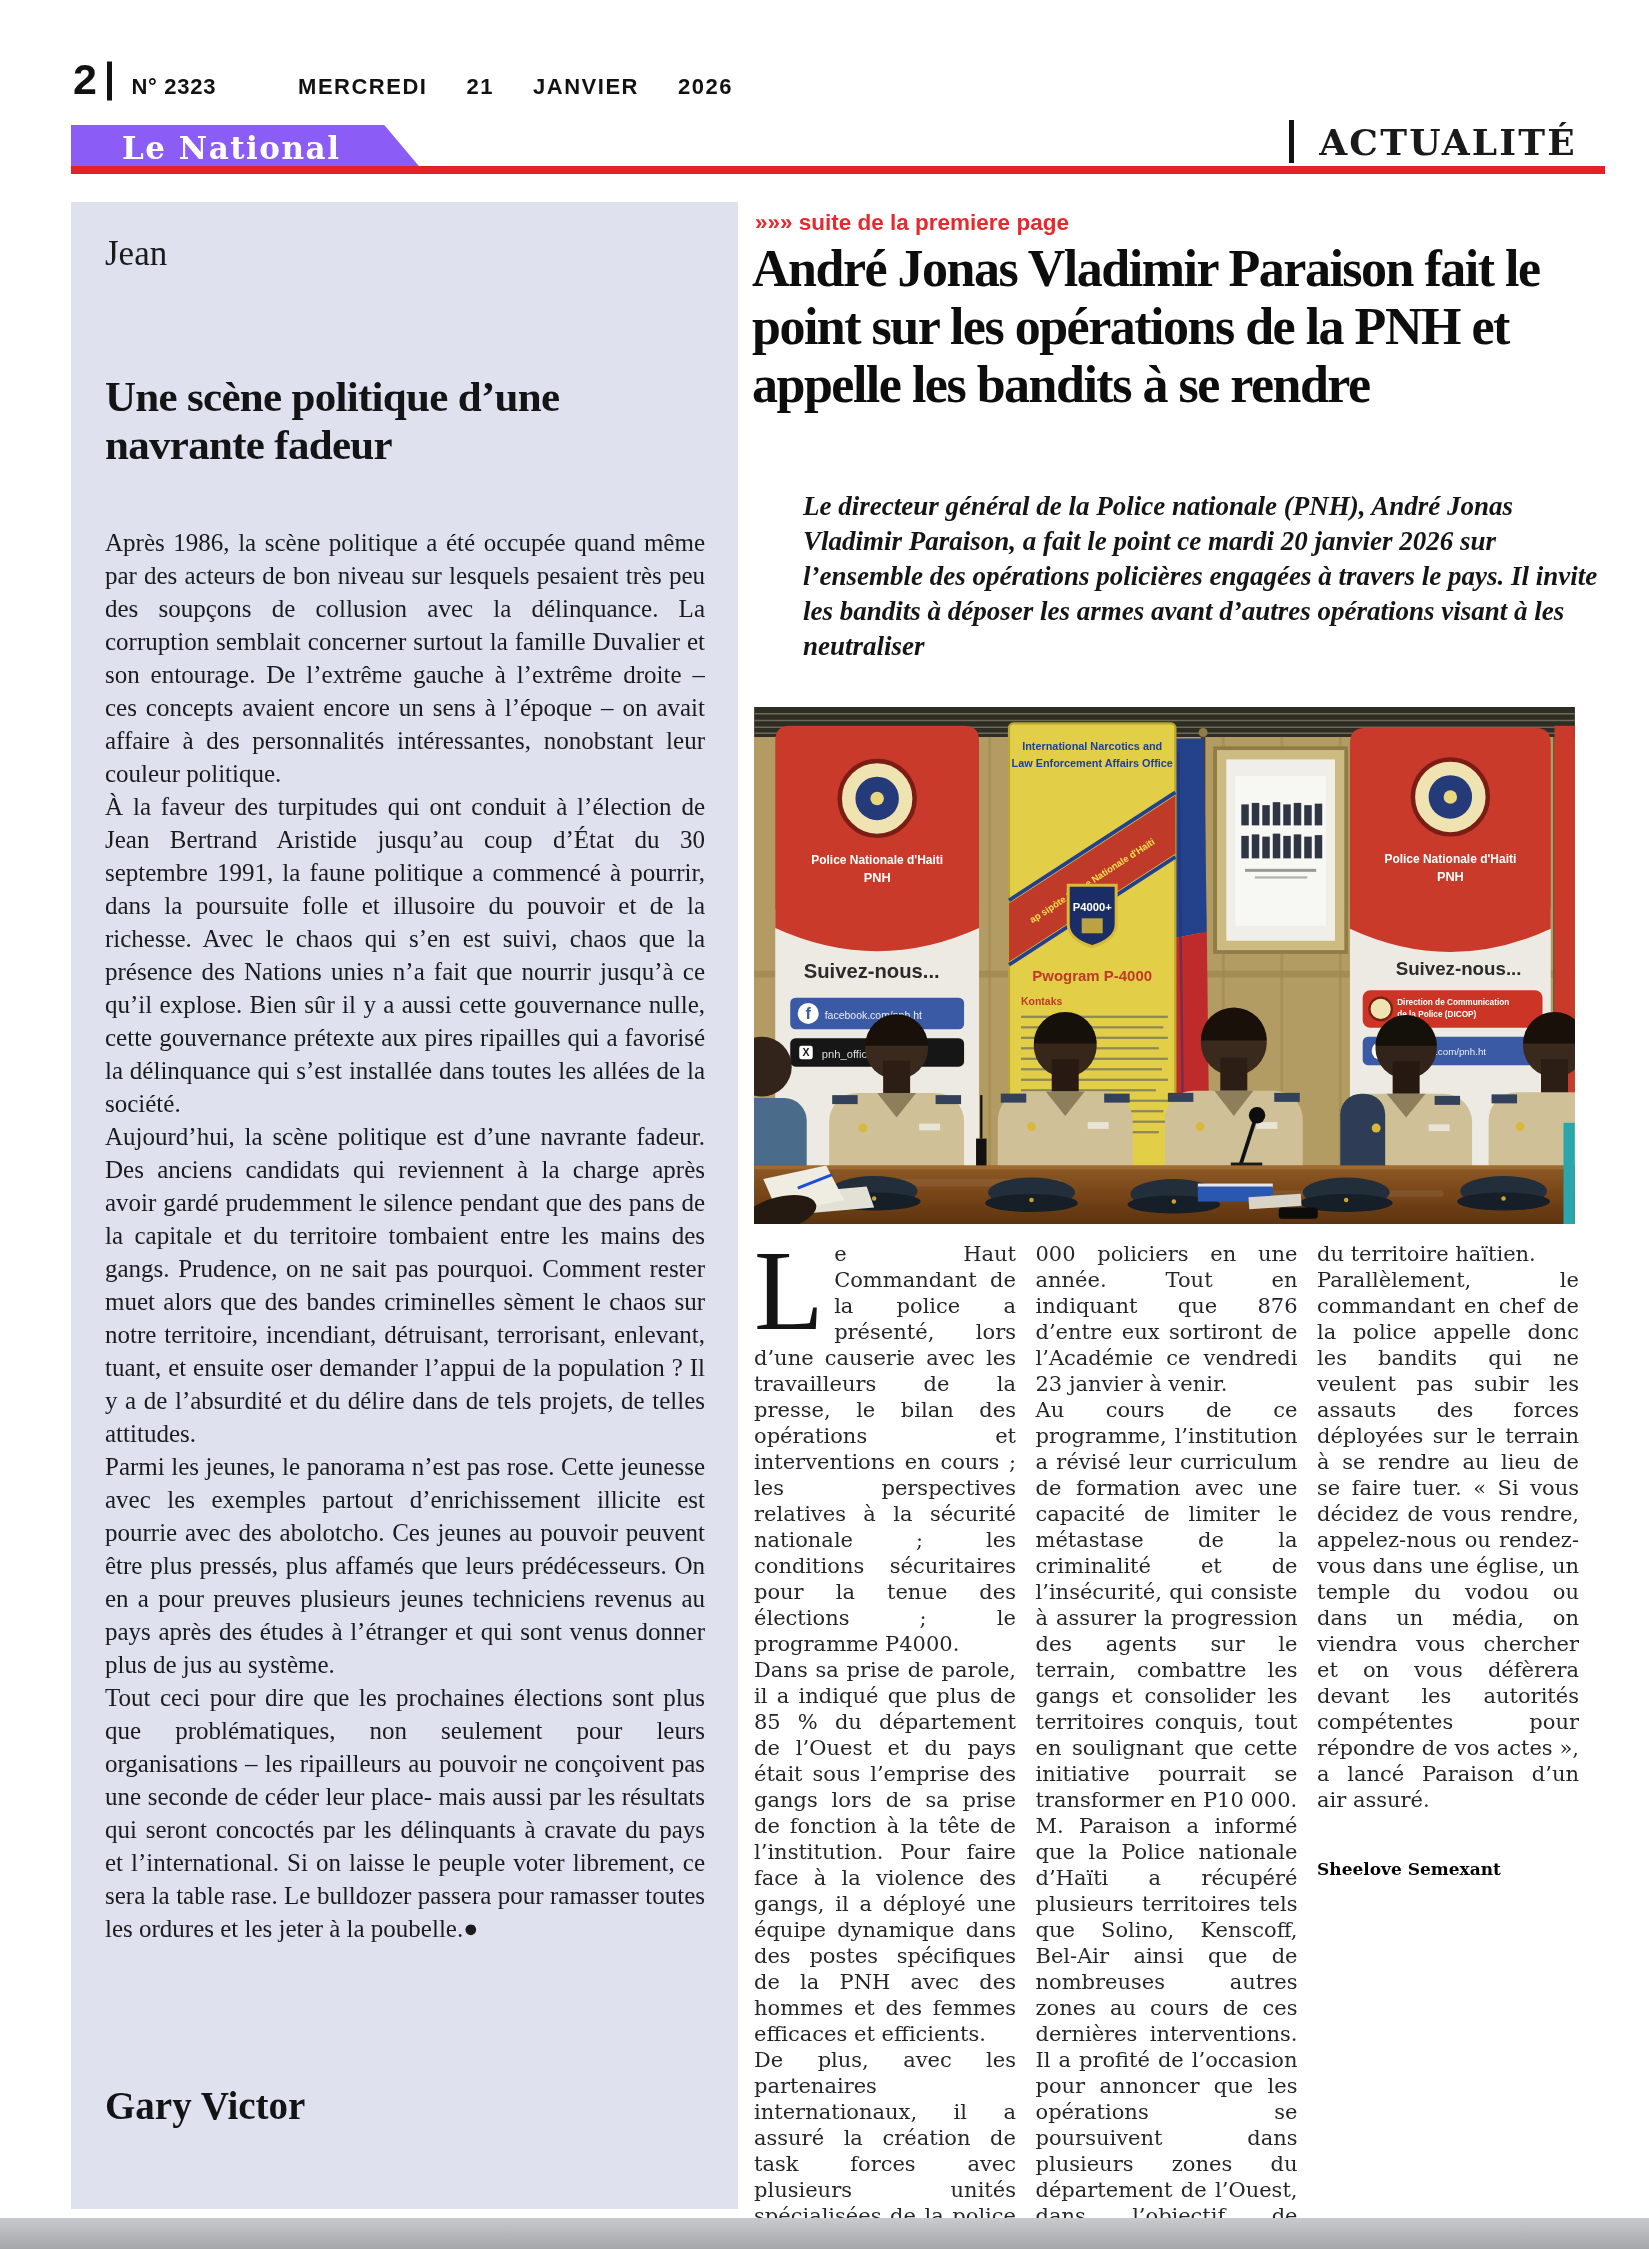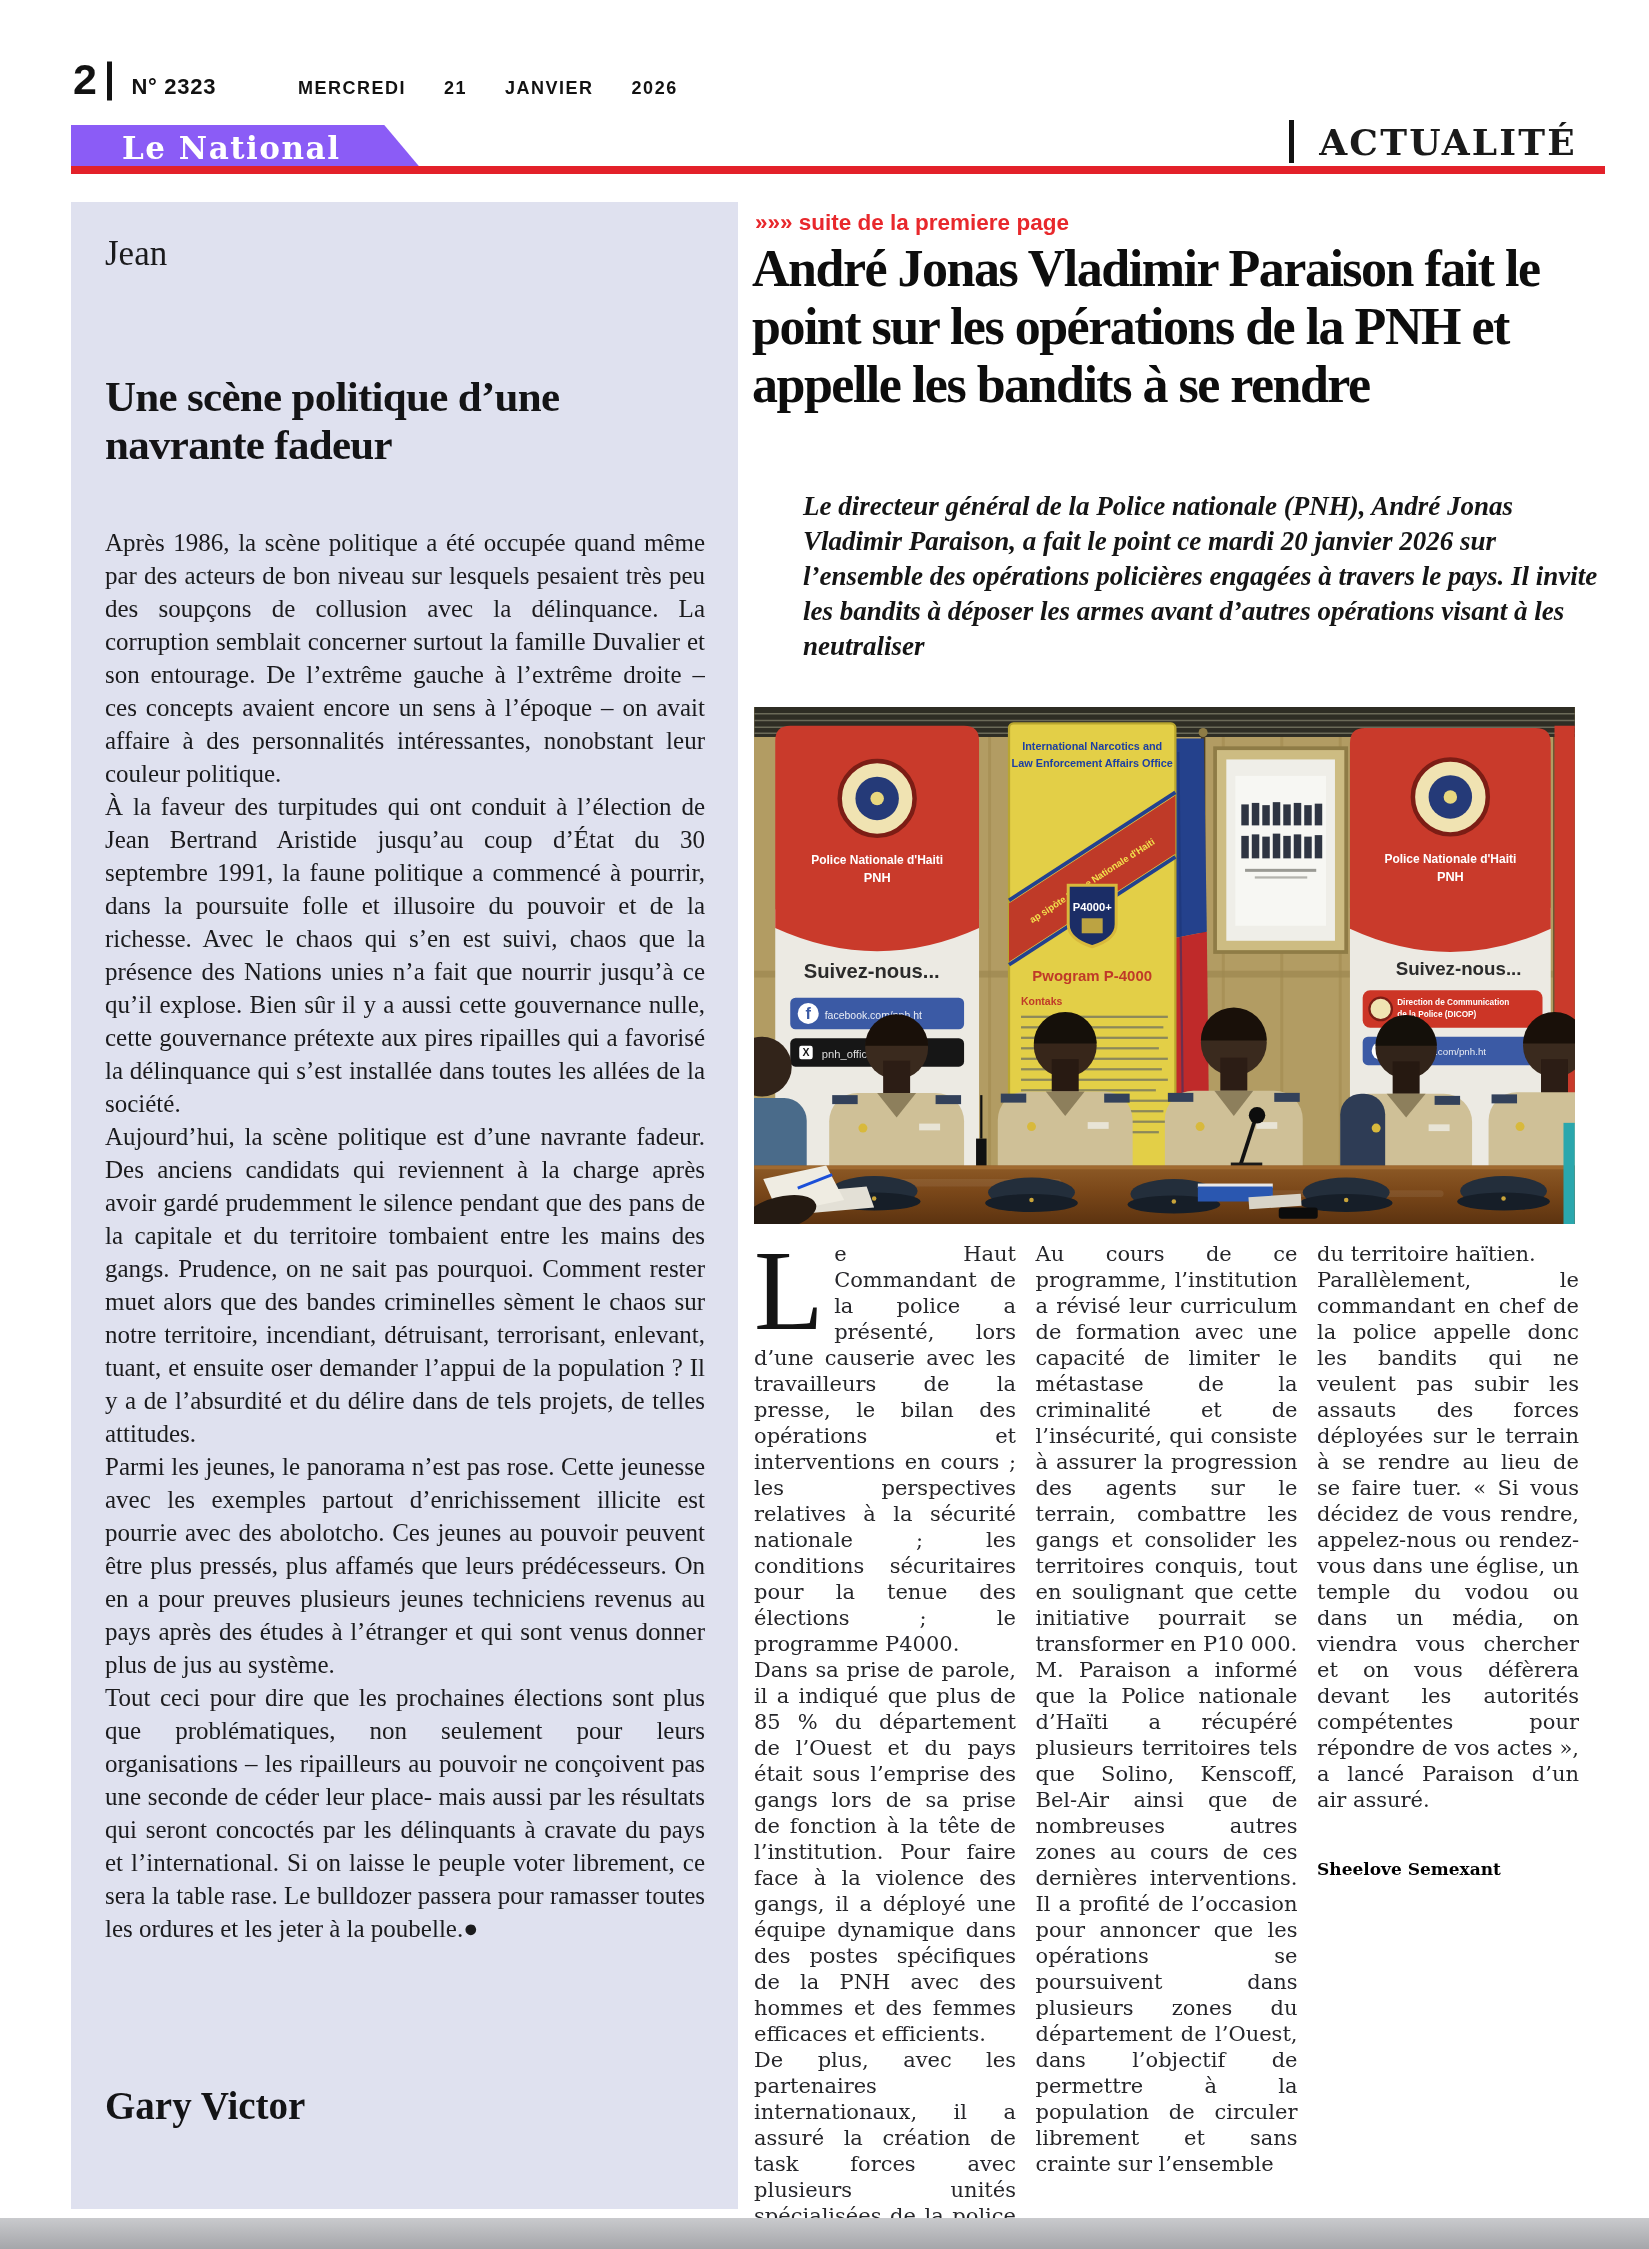--- a/index.html
+++ b/index.html
@@ -7,21 +7,21 @@
     width:1650px;height:2250px;position:relative;overflow:hidden;
     background:#ffffff;color:#121212;
     font-family:"Liberation Serif", serif;
   }
   
   .header-meta{position:absolute;left:73px;top:58px;display:flex;align-items:baseline;
     font-family:"Liberation Sans", sans-serif;font-weight:bold;color:#121212;}
   .page-num{font-size:43px;line-height:43px;}
   .vbar{width:4.5px;height:39px;background:#121212;margin:0 19.5px 0 10.5px;align-self:center;transform:translateY(1.5px);}
   .issue{font-size:22px;letter-spacing:0.7px;margin-right:82px;}
-  .date{font-size:18px;letter-spacing:1.5px;word-spacing:31.5px;}
+  .date{font-size:22px;letter-spacing:1.5px;word-spacing:31.5px;}
   
   .brand-block{position:absolute;left:71px;top:125px;width:352px;height:46px;
     clip-path:polygon(0 0,89% 0,100% 100%,0 100%);display:flex;align-items:center;}
   .brand-label{font-family:"DejaVu Serif", serif;font-weight:bold;font-size:31px;color:#ffffff;
     padding-left:51px;letter-spacing:1.5px;}
   .red-strip{position:absolute;left:71px;top:166px;width:1534px;height:7.5px;}
   .section-head{position:absolute;top:120px;right:73px;display:flex;align-items:center;gap:25px;}
   .section-pipe{width:5.2px;height:43px;background:#121212;}
   .section-label{font-family:"DejaVu Serif", serif;font-weight:800;font-size:36px;letter-spacing:2.2px;color:#1a1a1a;}
   
@@ -351,20 +351,21 @@
 </svg>
 </div>
 
 <div class="columns">
   <div class="col">
     <p><span class="dropcap">L</span><span>e Haut Commandant de la police a présenté, lors d’une causerie avec les travailleurs de la presse, le bilan des opérations et interventions en cours ; les perspectives relatives à la sécurité nationale ; les conditions sécuritaires pour la tenue des élections ; le programme P4000.</span></p>
     <p>Dans sa prise de parole, il a indiqué que plus de 85 % du département de l’Ouest et du pays était sous l’emprise des gangs lors de sa prise de fonction à la tête de l’institution. Pour faire face à la violence des gangs, il a déployé une équipe dynamique dans des postes spécifiques de la PNH avec des hommes et des femmes efficaces et efficients.</p>
     <p>De plus, avec les partenaires internationaux, il a assuré la création de task forces avec plusieurs unités spécialisées de la police et a mis, dans un temps record, en place le projet P4000 dont l’objectif consiste à assurer la formation de 4</p>
   </div>
   <div class="col">
+    <p>000 policiers en une année. Tout en indiquant que 876 d’entre eux sortiront de l’Académie ce vendredi 23 janvier à venir.</p>
     <p>Au cours de ce programme, l’institution a révisé leur curriculum de formation avec une capacité de limiter le métastase de la criminalité et de l’insécurité, qui consiste à assurer la progression des agents sur le terrain, combattre les gangs et consolider les territoires conquis, tout en soulignant que cette initiative pourrait se transformer en P10 000.</p>
     <p>M. Paraison a informé que la Police nationale d’Haïti a récupéré plusieurs territoires tels que Solino, Kenscoff, Bel-Air ainsi que de nombreuses autres zones au cours de ces dernières interventions. Il a profité de l’occasion pour annoncer que les opérations se poursuivent dans plusieurs zones du département de l’Ouest, dans l’objectif de permettre à la population de circuler librement et sans crainte sur l’ensemble</p>
   </div>
   <div class="col">
     <p>du territoire haïtien.</p>
     <p>Parallèlement, le commandant en chef de la police appelle donc les bandits qui ne veulent pas subir les assauts des forces déployées sur le terrain à se rendre au lieu de se faire tuer. « Si vous décidez de vous rendre, appelez-nous ou rendez-vous dans une église, un temple du vodou ou dans un média, on viendra vous chercher et on vous défèrera devant les autorités compétentes pour répondre de vos actes », a lancé Paraison d’un air assuré.</p>
     <div class="col-author">Sheelove Semexant</div>
   </div>
 </div>
 

